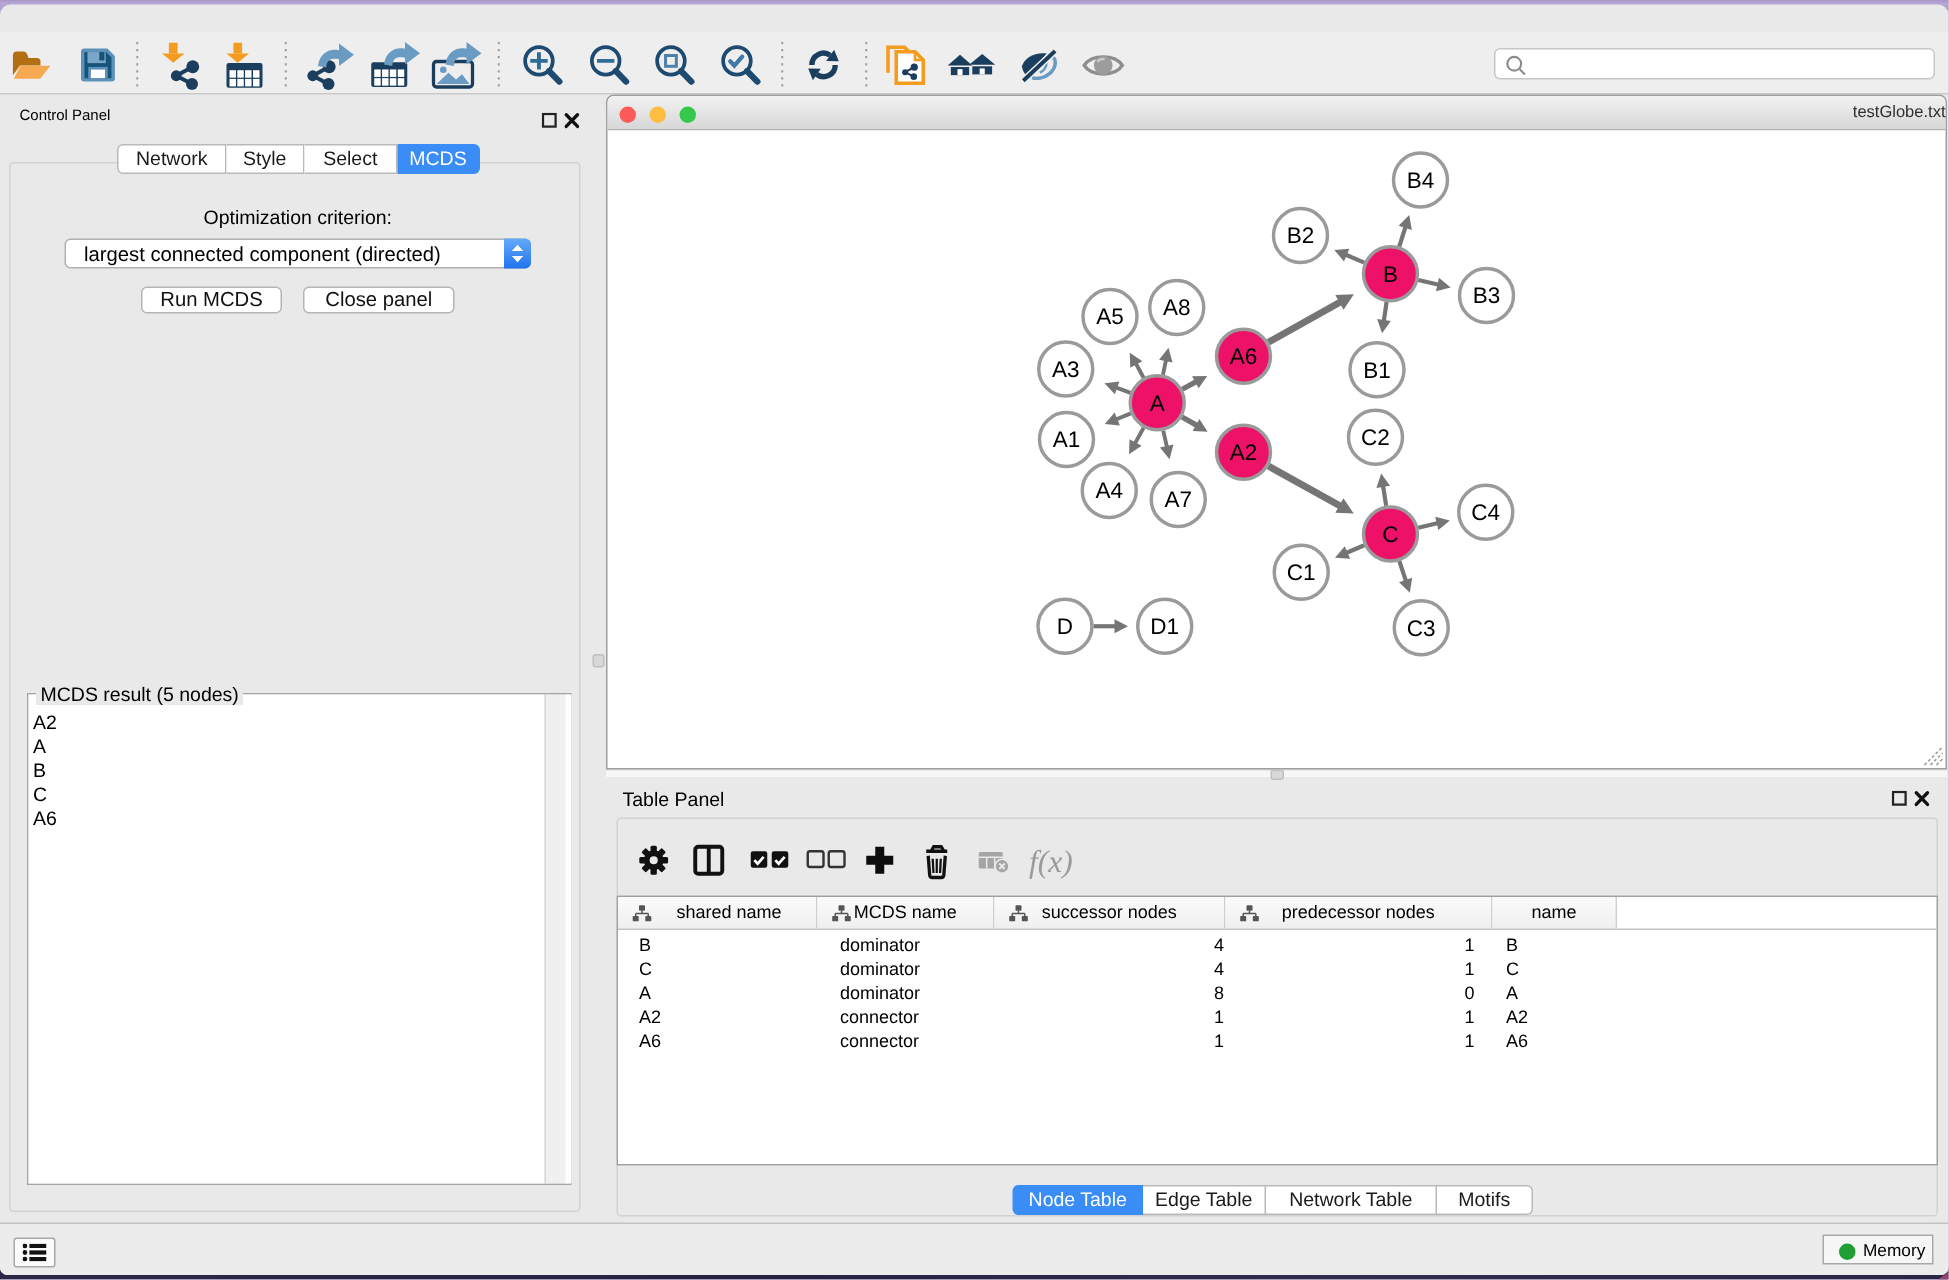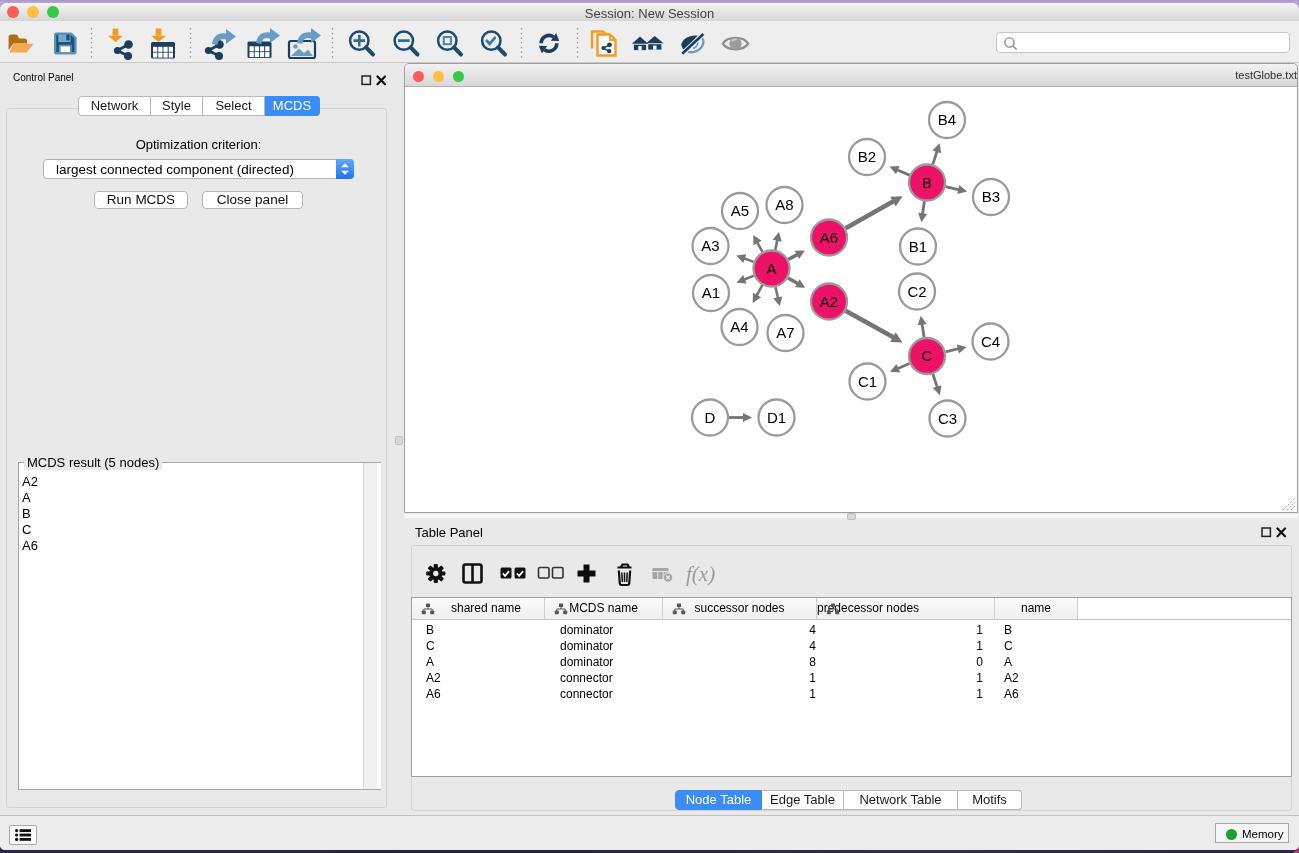--- a/index.html
+++ b/index.html
@@ -17,26 +17,20 @@
 .tab.last{border-radius:0 4px 4px 0}
 .tab.sel{background:#3a8cf7;border-color:#3a8cf7;color:#fff}
 .btn{position:absolute;background:#fff;border:1px solid #b5b5b5;border-radius:4px;font-size:13.5px;color:#111;text-align:center}
 .hdrcell{position:absolute;top:0;height:21px;background:linear-gradient(#fbfbfb,#efefef);border-right:1px solid #cfcfcf;font-size:12px;color:#000}
 .row{position:absolute;font-size:12px;color:#000;height:16px;line-height:16px}
 </style></head><body>
 <div class="abs" style="left:0;top:845px;width:1299px;height:8px;background:linear-gradient(90deg,#2c2746,#262242 40%,#322c4e 70%,#2a2545)"></div>
 <div class="abs" style="left:1292px;top:848px;width:0;height:0;border-bottom:5px solid #94436f;border-left:7px solid transparent"></div>
 <div class="abs" style="left:0;top:0;width:1299px;height:3px;background:linear-gradient(#a796c7,#bcaad9)"></div>
 <div id="win">
-    <div id="titlebar">
-      <div class="t">Session: New Session</div>
-      <div class="light" style="left:7px;background:#fc5b57"></div>
-      <div class="light" style="left:27px;background:#fdbe41"></div>
-      <div class="light" style="left:47px;background:#35c84a"></div>
-    </div>
     <div id="toolbar"></div>
     <svg width="1299" height="64" viewBox="0 0 1299 64" style="position:absolute;left:0;top:-3px">
       <path d="M8.6,50.2 L8.6,37 Q8.6,34.4 11.2,34.4 L15.6,34.4 Q17.4,34.4 18,36 L19,38.6 L24.6,38.6 Q27,38.6 27,41 L27,43.6 L13.4,43.6 L8.6,50.2 Z" fill="#b26e12"></path>
       <path d="M13.6,43.8 L33.6,43.8 L26.8,52.5 L9.2,52.5 Z" fill="#f5a950"></path>
       <path d="M54,34.6 Q54,32.4 56.2,32.4 L71.6,32.4 L76.6,37.4 L76.6,52.2 Q76.6,54.4 74.4,54.4 L56.2,54.4 Q54,54.4 54,52.2 Z" fill="#5e92b8"></path>
       <path d="M56.3,34.7 L70.7,34.7 L74.3,38.3 L74.3,52.1 L56.3,52.1 Z" fill="#155379"></path>
       <rect x="58.3" y="34.7" width="12.2" height="7.4" fill="#7aa7c9"></rect>
       <rect x="66.2" y="34.7" width="3.4" height="5.6" fill="#155379"></rect>
       <rect x="58.8" y="44.6" width="13" height="7.5" fill="#5e92b8"></rect>
       <rect x="60.6" y="46.4" width="9.4" height="5.7" fill="#ffffff"></rect>
@@ -308,21 +302,21 @@
       <div class="hdrcell" style="left:0px;width:133px">
         <div class="abs" style="left:16px;right:0;top:3px;text-align:center">shared name</div>
       </div>
       <div class="hdrcell" style="left:133px;width:118px">
         <div class="abs" style="left:0;right:0;top:3px;text-align:center">MCDS name</div>
       </div>
       <div class="hdrcell" style="left:251px;width:154px">
         <div class="abs" style="left:0;right:0;top:3px;text-align:center">successor nodes</div>
       </div>
       <div class="hdrcell" style="left:405px;width:178px">
-        <div class="abs" style="left:0;right:0;top:3px;">predecessor nodes</div>
+        <div class="abs" style="left:0;right:0;top:3px;text-align:center">predecessor nodes</div>
       </div>
       <div class="hdrcell" style="left:583px;width:83px">
         <div class="abs" style="left:0;right:0;top:3px;text-align:center">name</div>
       </div>
       <svg width="14" height="12" viewBox="0 0 14 12" style="position:absolute;left:9px;top:5px">
         <rect x="5" y="0.5" width="4" height="3.6" rx="0.6" fill="#555"></rect>
         <rect x="0.8" y="7.6" width="4" height="3.6" rx="0.6" fill="#555"></rect>
         <rect x="9.2" y="7.6" width="4" height="3.6" rx="0.6" fill="#555"></rect>
         <path d="M7,4.1 V6 M2.8,7.6 V6 M11.2,7.6 V6 M2.8,6 H11.2" stroke="#555" fill="none" stroke-width="1"></path>
       </svg>

